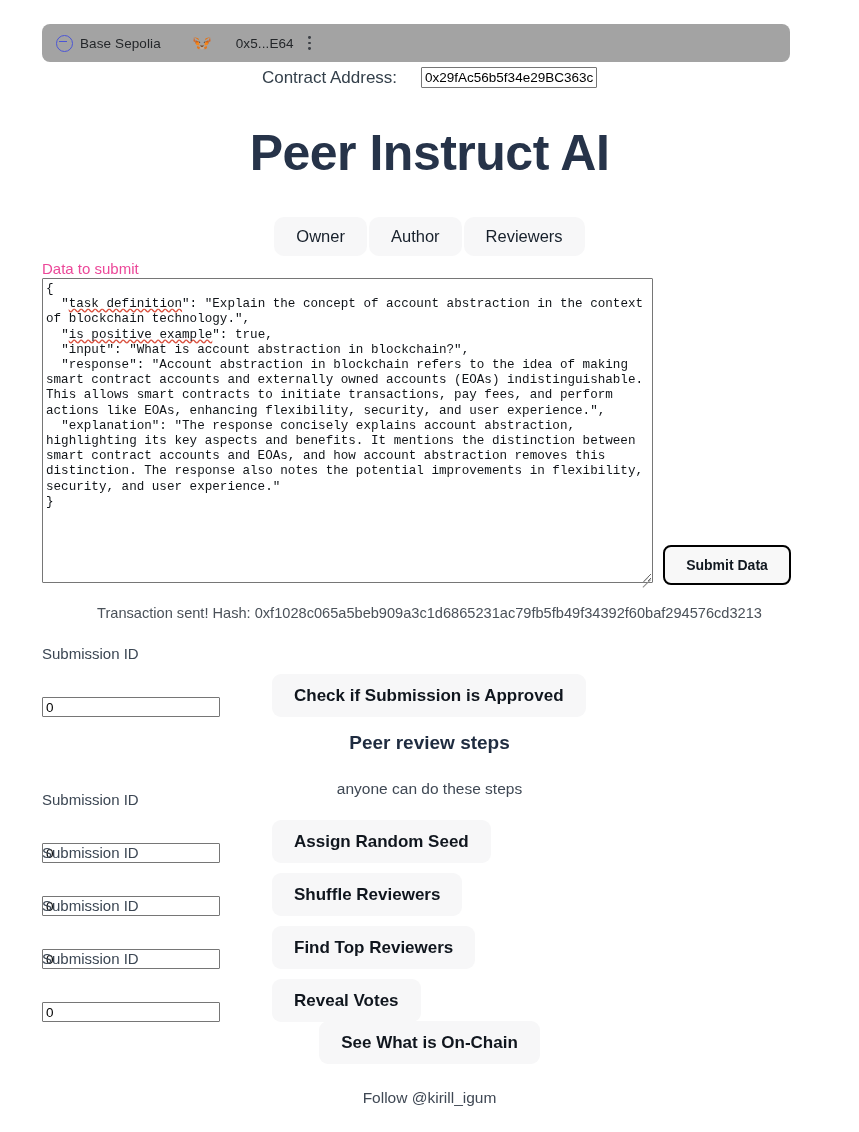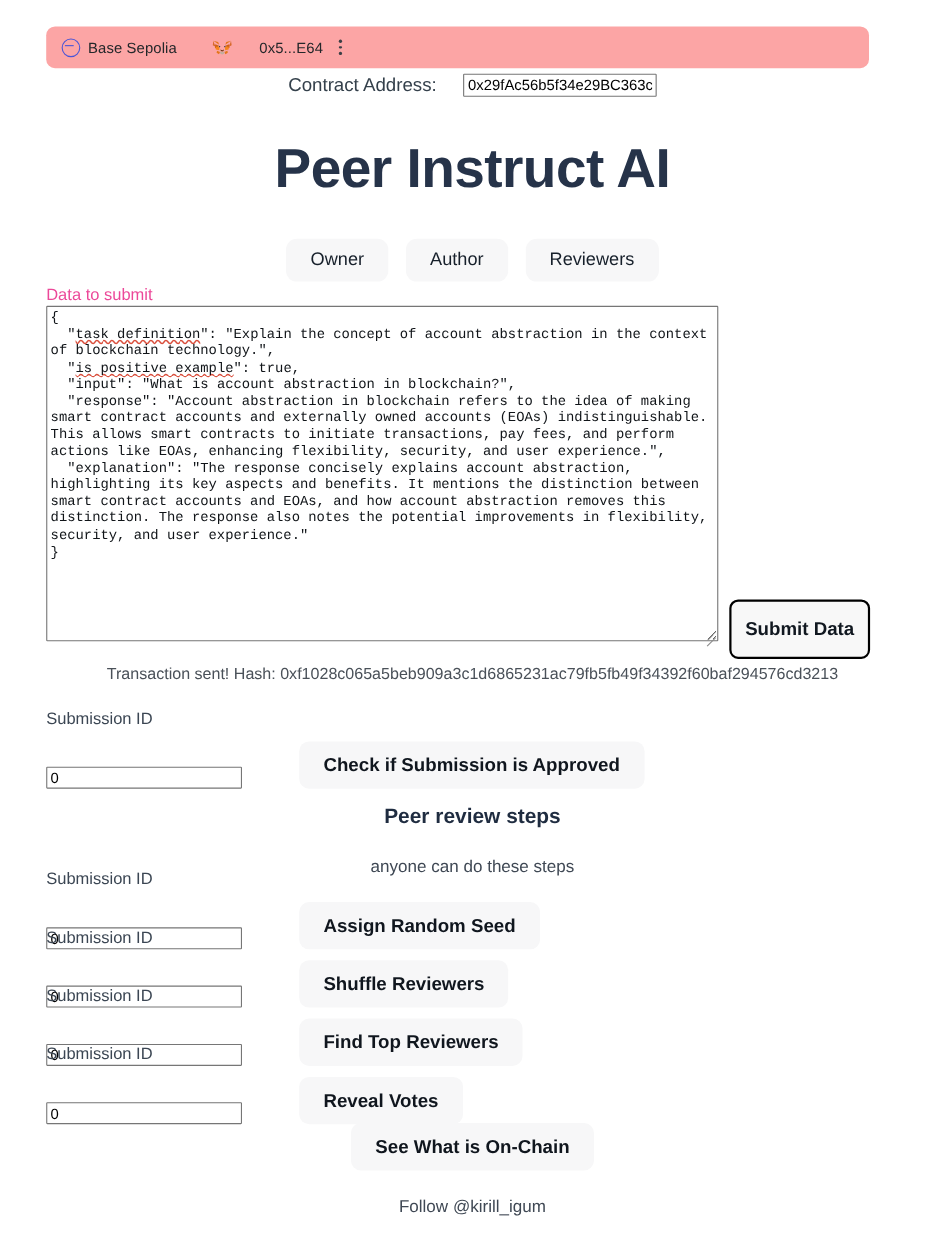--- a/index.html
+++ b/index.html
@@ -17,21 +17,21 @@
     position: relative;
   }
 
   
   .wallet-bar {
     position: absolute;
     left: 42px;
     top: 24px;
     width: 748px;
     height: 38px;
-    background: #fca5a5;
+    background: #a3a3a3;
     border-radius: 8px;
     display: flex;
     align-items: center;
     padding-left: 14px;
     box-sizing: border-box;
   }
   .wallet-net {
     display: flex;
     align-items: center;
     gap: 7px;
@@ -137,21 +137,21 @@
   }
 
   
   .tabs {
     position: absolute;
     top: 217px;
     left: 0;
     width: 859px;
     display: flex;
     justify-content: center;
-    gap: 16px;
+    gap: 2px;
   }
   .tab {
     background: #f7f7f8;
     border: none;
     border-radius: 10px;
     font-family: "Liberation Sans", sans-serif;
     font-size: 16.5px;
     color: #17202b;
     padding: 11px 22px;
     cursor: pointer;
@@ -209,26 +209,26 @@
     height: 1px;
     transform-origin: right bottom;
     transform: rotate(-45deg);
   }
 
   .submit-data-btn {
     position: absolute;
     left: 663px;
     top: 545px;
     width: 128px;
-    height: 54px;
+    height: 40px;
     background: #f8f8f8;
     border: 2px solid #000000;
     border-radius: 8px;
     font-family: "Liberation Sans", sans-serif;
-    font-size: 17px;
+    font-size: 14px;
     font-weight: bold;
     color: #111820;
     cursor: pointer;
   }
 
   
   .tx-status {
     position: absolute;
     top: 605px;
     left: 0;

